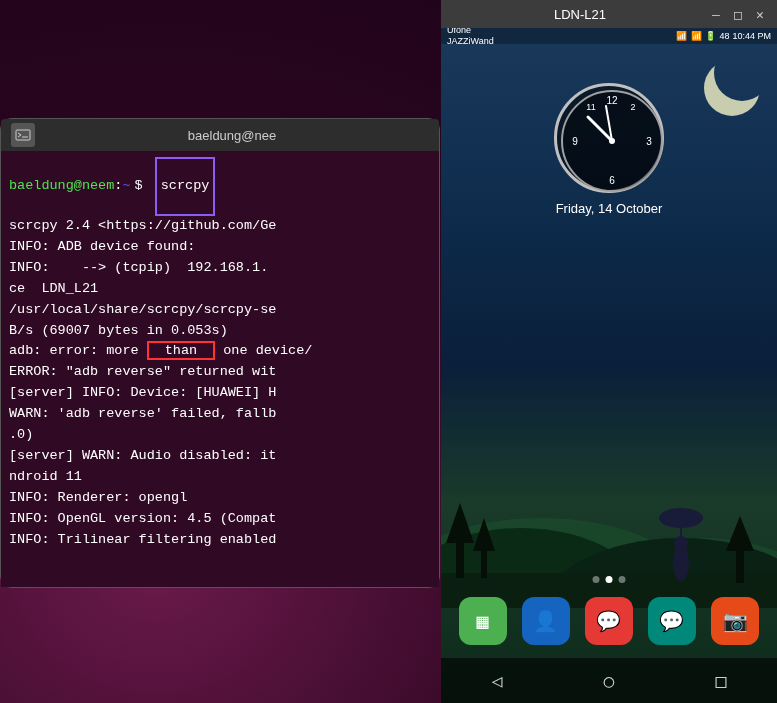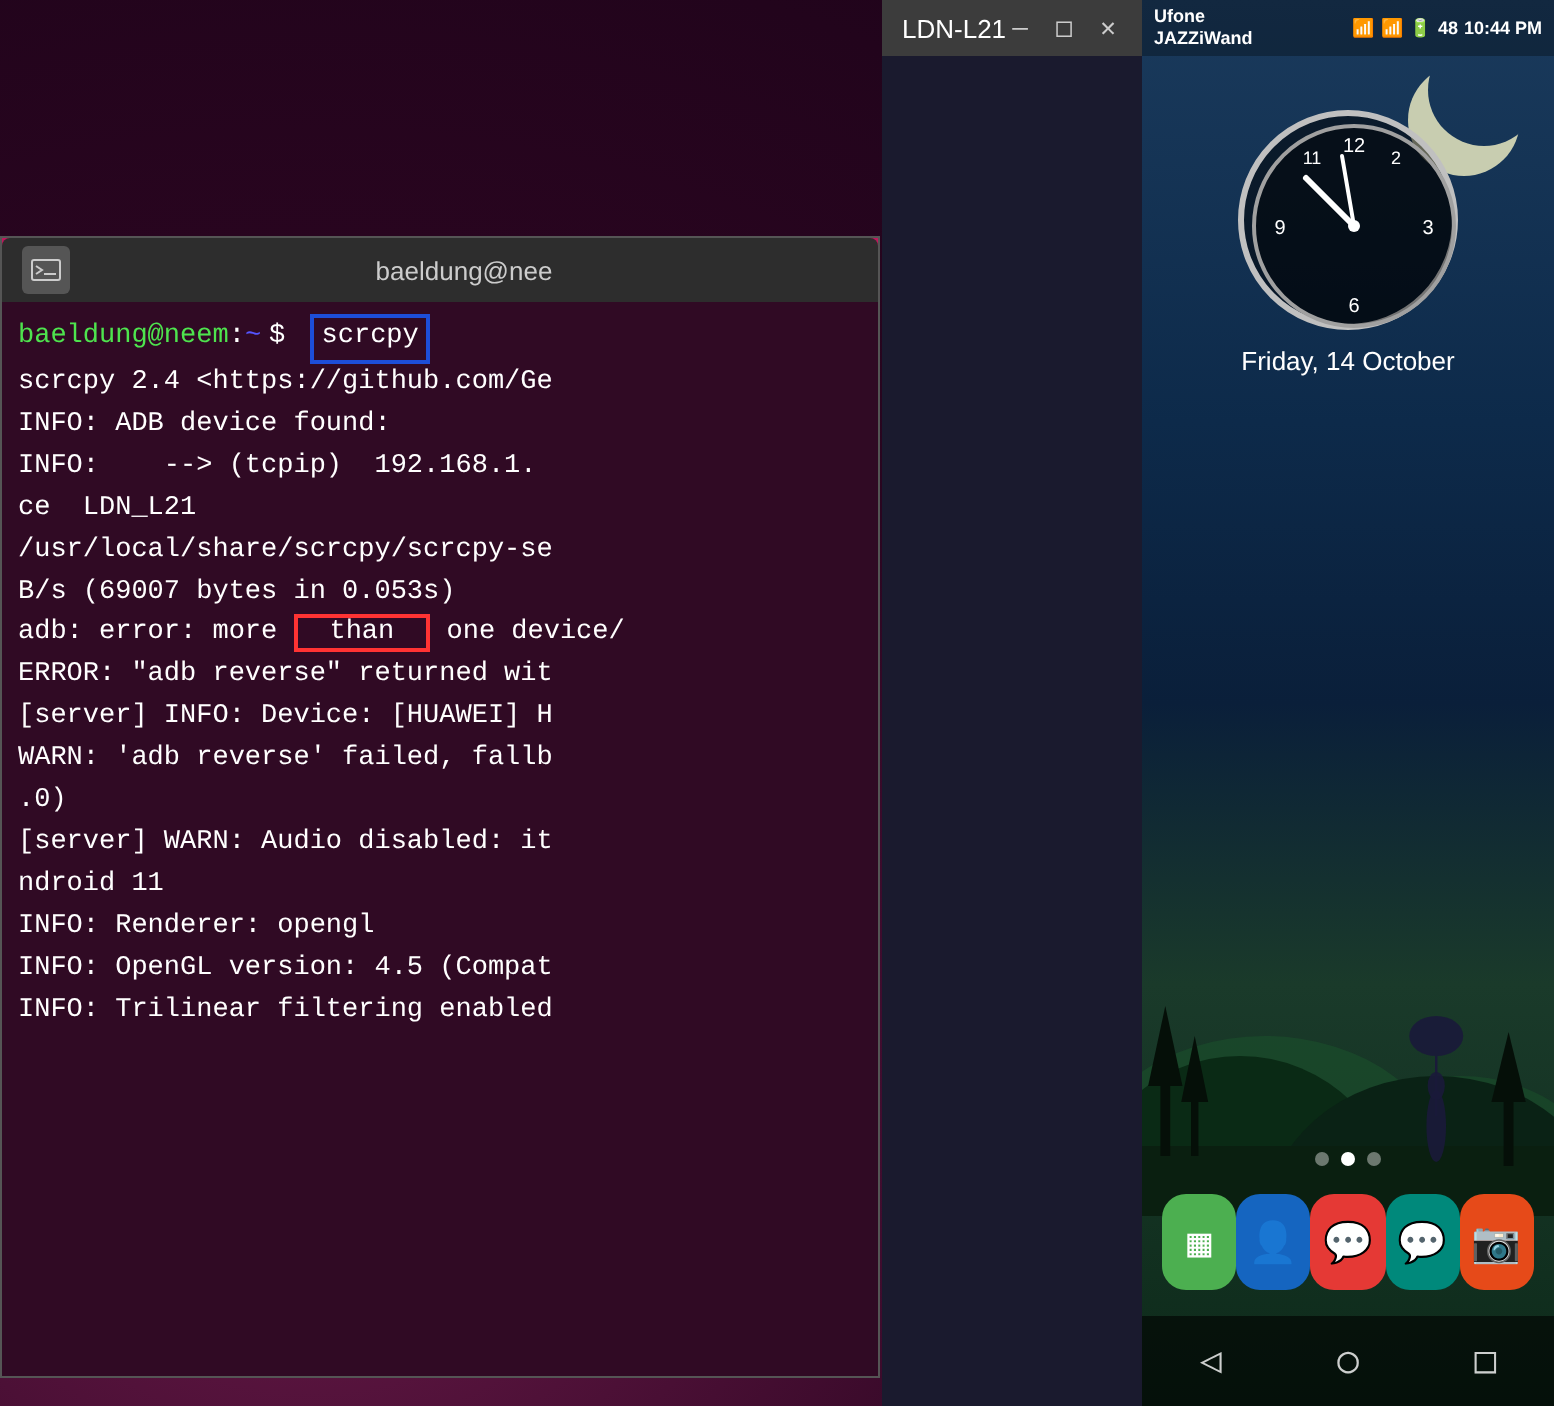--- a/index.html
+++ b/index.html
@@ -18,24 +18,24 @@
       inset: 0;
       background: radial-gradient(ellipse at 20% 80%, #6b1a4a 0%, #2a0520 50%, #1a0318 100%);
     }
 
     
     .terminal-window {
       position: absolute;
       left: 0;
       top: 118px;
       width: 440px;
-      height: 571px;
+      height: 470px;
       background: #be185d;
       border: 1px solid #555;
-      border-radius: 0;
+      border-radius: 12px;
       display: flex;
       flex-direction: column;
     }
 
     .terminal-titlebar {
       background: #2d2d2d;
       height: 32px;
       display: flex;
       align-items: center;
       padding: 0 10px;
@@ -92,39 +92,40 @@
       color: #5555ff;
     }
 
     .prompt-dollar {
       color: #ffffff;
       margin: 0 4px;
     }
 
     .cmd-highlight {
       background: transparent;
-      border: 2px solid #1d4ed8;
-      color: #ffffff;
-      padding: 0 4px;
+      border: 2px solid #8b5cf6;
+      color: #ffffff;
+      padding: 17px 4px;
     }
 
     .terminal-text {
       color: #ffffff;
       white-space: pre;
     }
 
     
     .phone-window {
       position: absolute;
       left: 441px;
       top: 0;
       width: 336px;
       height: 703px;
       background: #1a1a2e;
       display: flex;
+      flex-direction: column;
     }
 
     .phone-titlebar {
       background: #3c3c3c;
       height: 28px;
       display: flex;
       align-items: center;
       padding: 0 10px;
       justify-content: space-between;
     }
@@ -160,28 +161,27 @@
       overflow: hidden;
       background: linear-gradient(180deg, #1a3a5c 0%, #0d2a4a 30%, #0a1f3a 50%, #1a3a2a 70%, #0d2a1a 100%);
     }
 
     
     .status-bar {
       position: absolute;
       top: 0;
       left: 0;
       right: 0;
-      height: 28px;
+      height: 16px;
       background: rgba(0,0,0,0.3);
       display: flex;
       align-items: center;
       padding: 0 6px;
       justify-content: space-between;
       z-index: 10;
-      font-weight: bold;
     }
 
     .status-left {
       color: #ffffff;
       font-size: 9px;
       font-family: sans-serif;
       line-height: 1.2;
     }
 
     .status-right {

